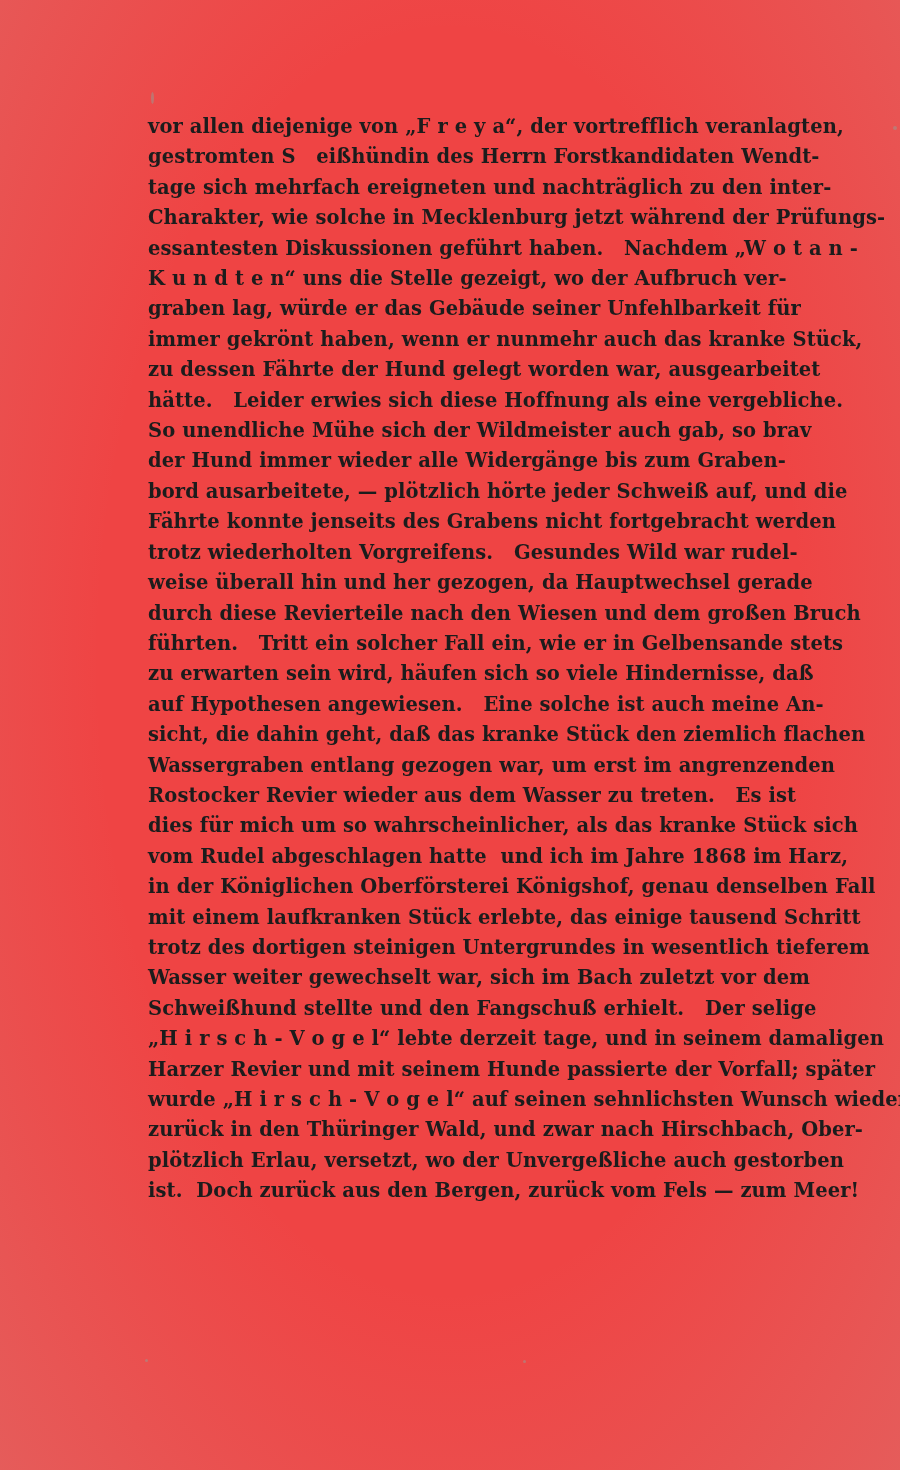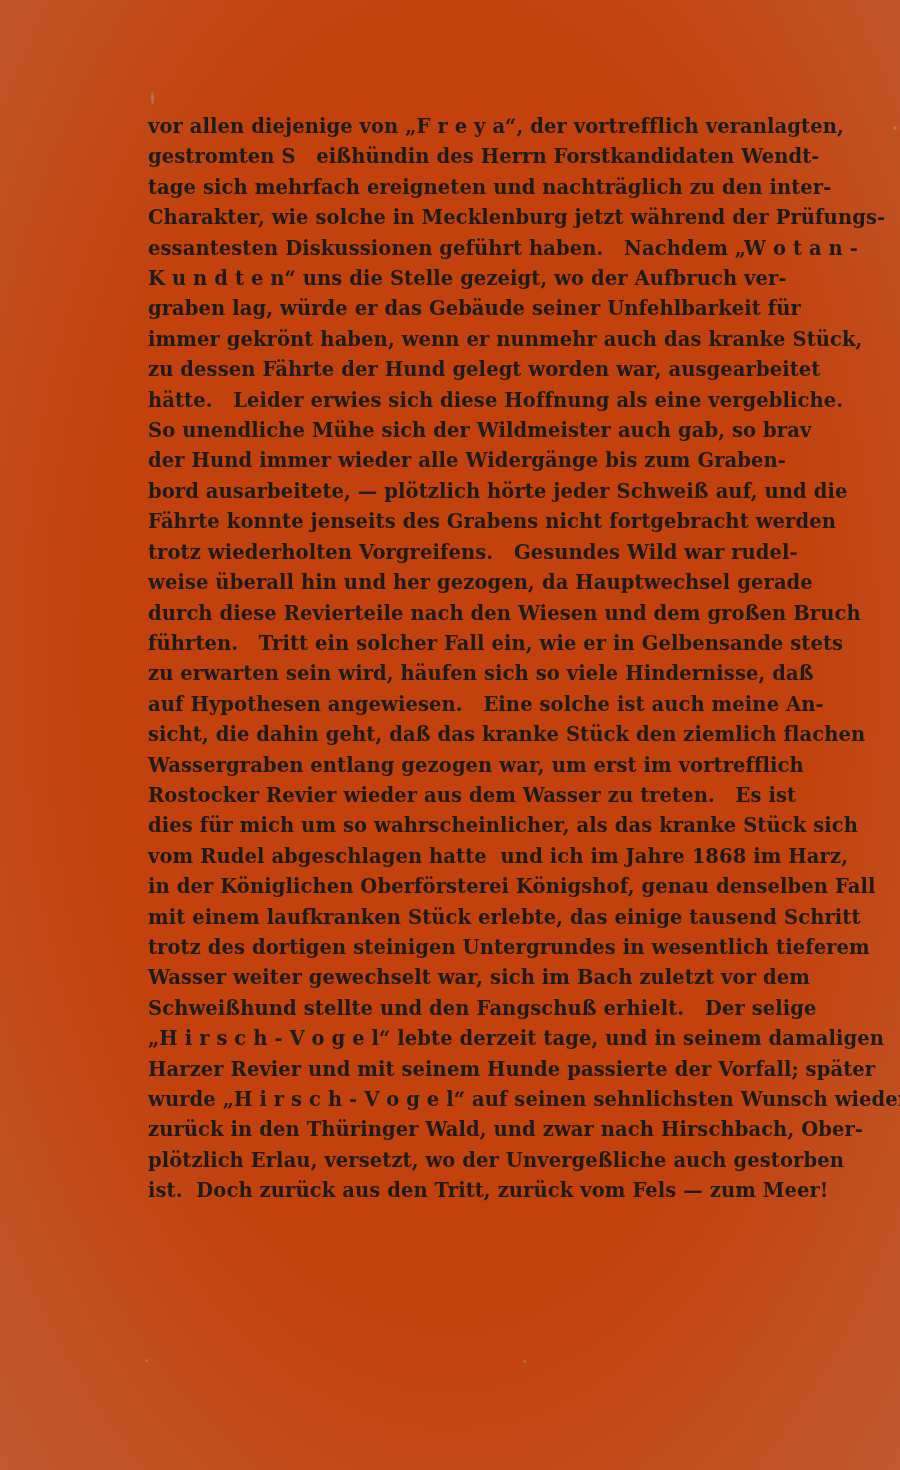--- a/index.html
+++ b/index.html
@@ -10,21 +10,21 @@
     width: 900px;
     height: 1470px;
     background: #fdfdfb;
     font-family: "DejaVu Serif", serif;
     overflow: hidden;
   }
   .page {
     position: relative;
     width: 900px;
     height: 1470px;
-    background: #c2410c;
+    background: #ef4444;
   }
   
   .page::before {
     content: "";
     position: absolute;
     inset: 0;
     background:
       radial-gradient(ellipse at 50% 45%, rgba(255,255,255,0) 55%, rgba(190,188,180,0.20) 100%);
     pointer-events: none;
   }
@@ -75,30 +75,30 @@
     <div class="line">der Hund immer wieder alle Widergänge bis zum Graben-</div>
     <div class="line">bord ausarbeitete, — plötzlich hörte jeder Schweiß auf, und die</div>
     <div class="line">Fährte konnte jenseits des Grabens nicht fortgebracht werden</div>
     <div class="line">trotz wiederholten Vorgreifens.   Gesundes Wild war rudel-</div>
     <div class="line">weise überall hin und her gezogen, da Hauptwechsel gerade</div>
     <div class="line">durch diese Revierteile nach den Wiesen und dem großen Bruch</div>
     <div class="line">führten.   Tritt ein solcher Fall ein, wie er in Gelbensande stets</div>
     <div class="line">zu erwarten sein wird, häufen sich so viele Hindernisse, daß</div>
     <div class="line">auf Hypothesen angewiesen.   Eine solche ist auch meine An-</div>
     <div class="line">sicht, die dahin geht, daß das kranke Stück den ziemlich flachen</div>
-    <div class="line">Wassergraben entlang gezogen war, um erst im vortrefflich</div>
+    <div class="line">Wassergraben entlang gezogen war, um erst im angrenzenden</div>
     <div class="line">Rostocker Revier wieder aus dem Wasser zu treten.   Es ist</div>
     <div class="line">dies für mich um so wahrscheinlicher, als das kranke Stück sich</div>
     <div class="line">vom Rudel abgeschlagen hatte  und ich im Jahre 1868 im Harz,</div>
     <div class="line">in der Königlichen Oberförsterei Königshof, genau denselben Fall</div>
     <div class="line">mit einem laufkranken Stück erlebte, das einige tausend Schritt</div>
     <div class="line">trotz des dortigen steinigen Untergrundes in wesentlich tieferem</div>
     <div class="line">Wasser weiter gewechselt war, sich im Bach zuletzt vor dem</div>
     <div class="line">Schweißhund stellte und den Fangschuß erhielt.   Der selige</div>
     <div class="line">„H i r s c h - V o g e l“ lebte derzeit tage, und in seinem damaligen</div>
     <div class="line">Harzer Revier und mit seinem Hunde passierte der Vorfall; später</div>
     <div class="line">wurde „H i r s c h - V o g e l“ auf seinen sehnlichsten Wunsch wieder</div>
     <div class="line">zurück in den Thüringer Wald, und zwar nach Hirschbach, Ober-</div>
     <div class="line">plötzlich Erlau, versetzt, wo der Unvergeßliche auch gestorben</div>
-    <div class="line">ist.  Doch zurück aus den Tritt, zurück vom Fels — zum Meer!</div>
+    <div class="line">ist.  Doch zurück aus den Bergen, zurück vom Fels — zum Meer!</div>
   </div>
 
 </div>
 
 </body></html>

